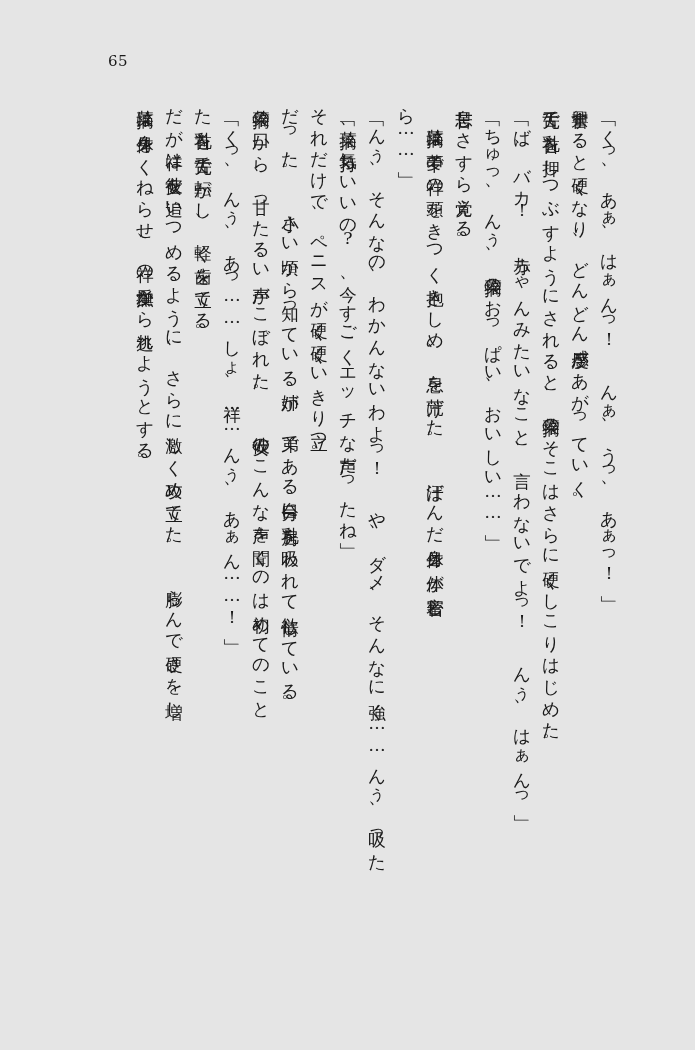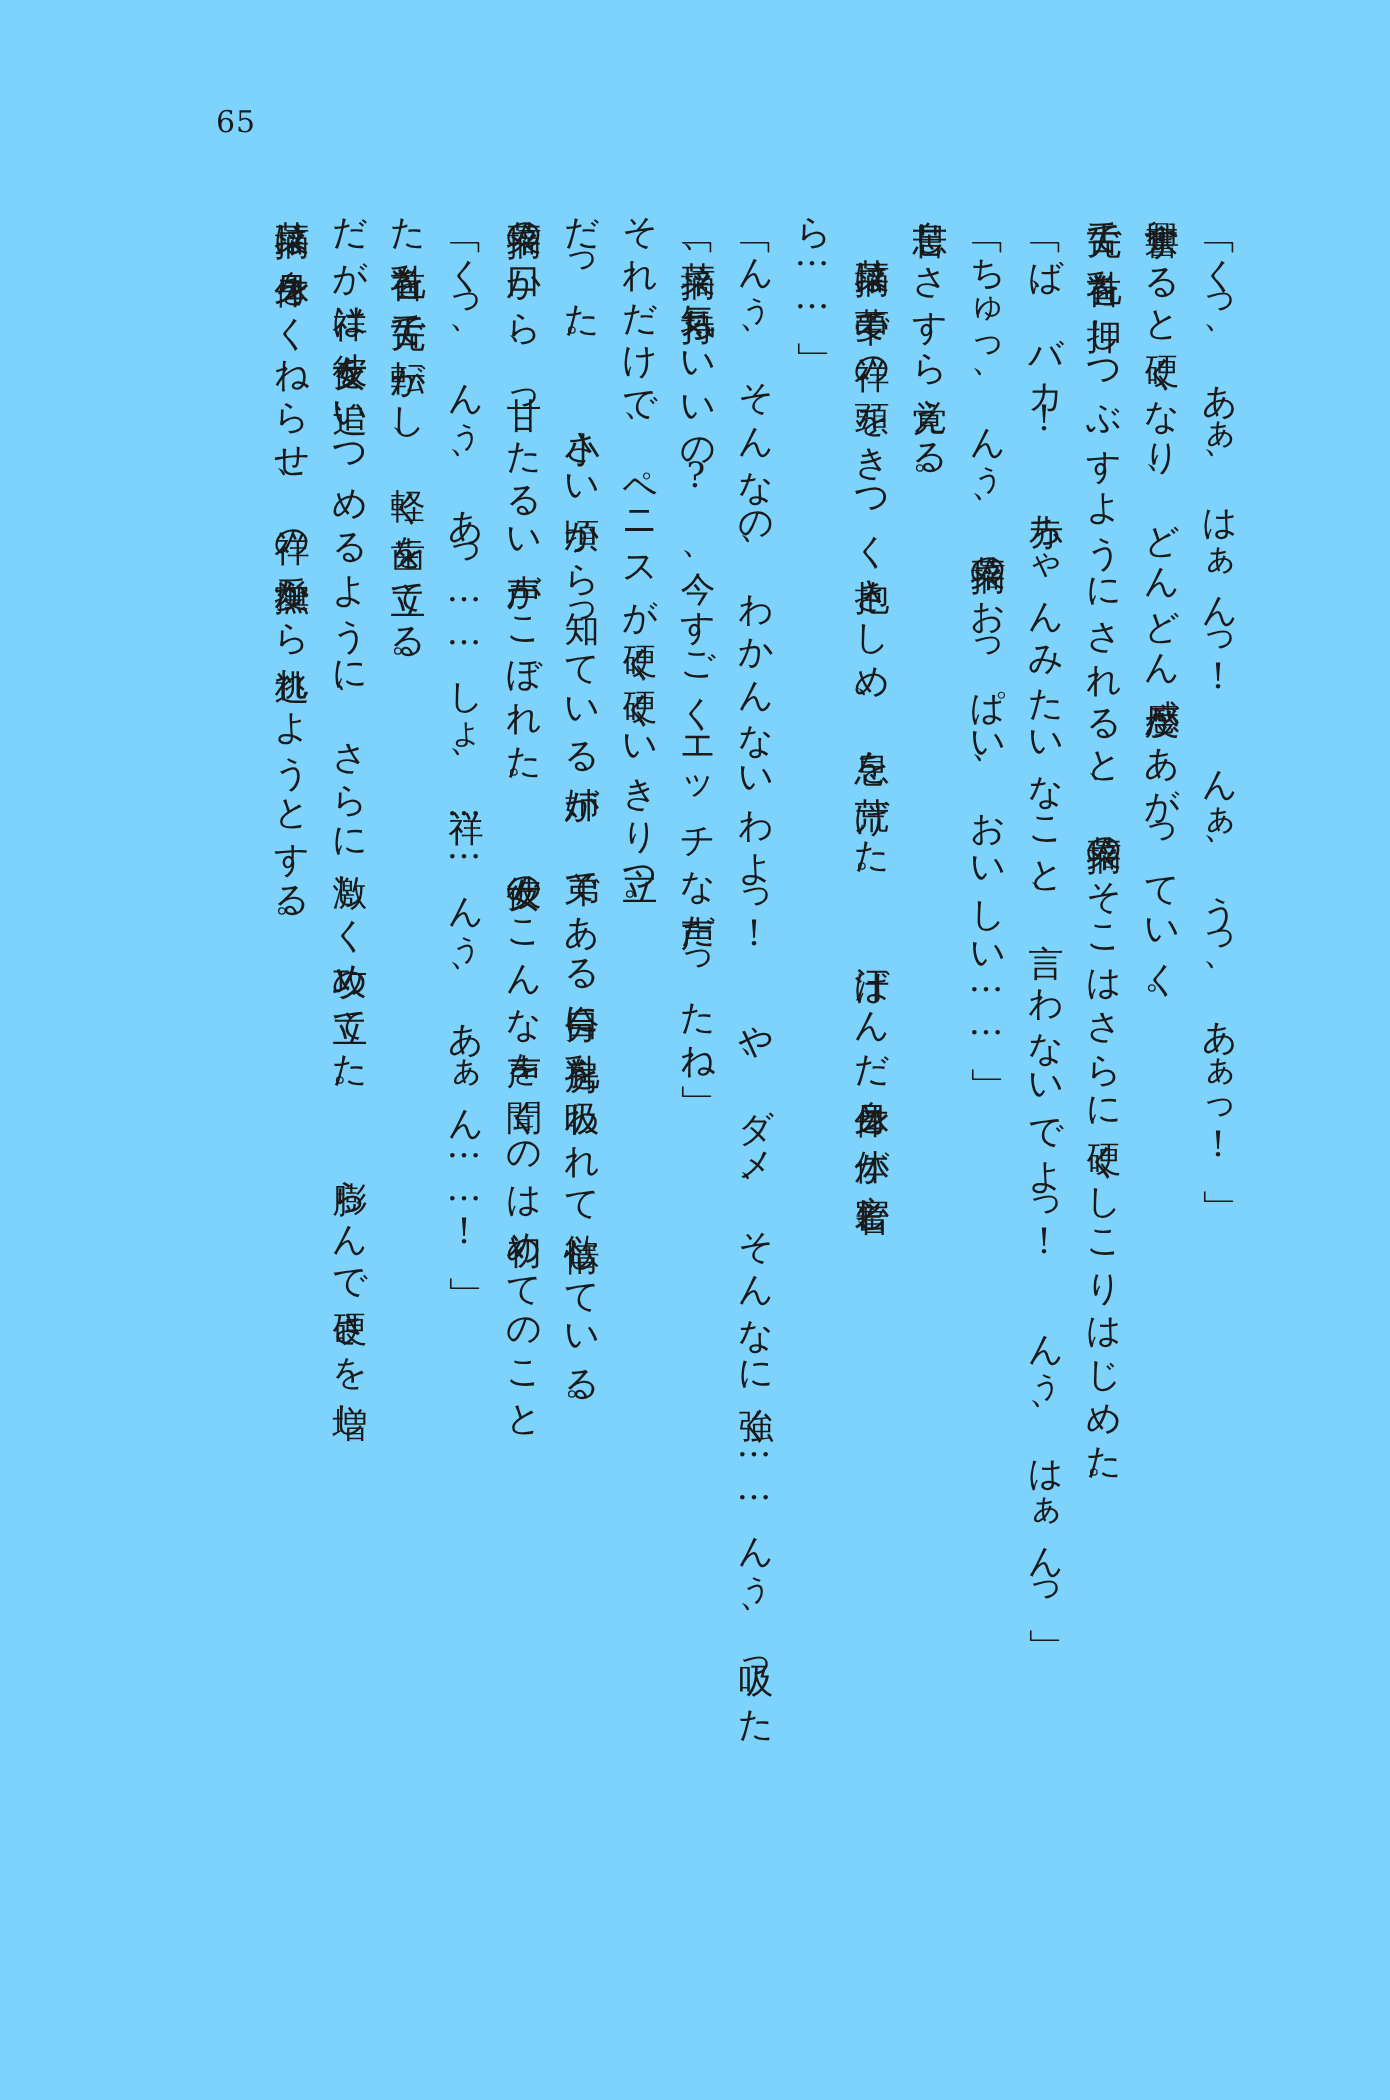--- a/index.html
+++ b/index.html
@@ -11,21 +11,21 @@
     width: 695px;
     height: 1050px;
     overflow: hidden;
     font-family: "DejaVu Serif", "Liberation Serif", serif;
     color: #1a1a1a;
   }
   .page {
     position: relative;
     width: 695px;
     height: 1050px;
-    background: #7dd3fc;
+    background: #e5e5e5;
     box-sizing: border-box;
   }
   .page-number {
     position: absolute;
     top: 52px;
     left: 108px;
     font-size: 15px;
     font-family: "DejaVu Serif", "Liberation Serif", serif;
     color: #1a1a1a;
     letter-spacing: 0.5px;

